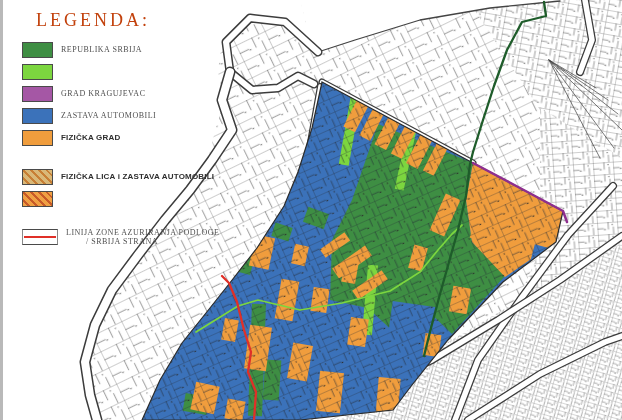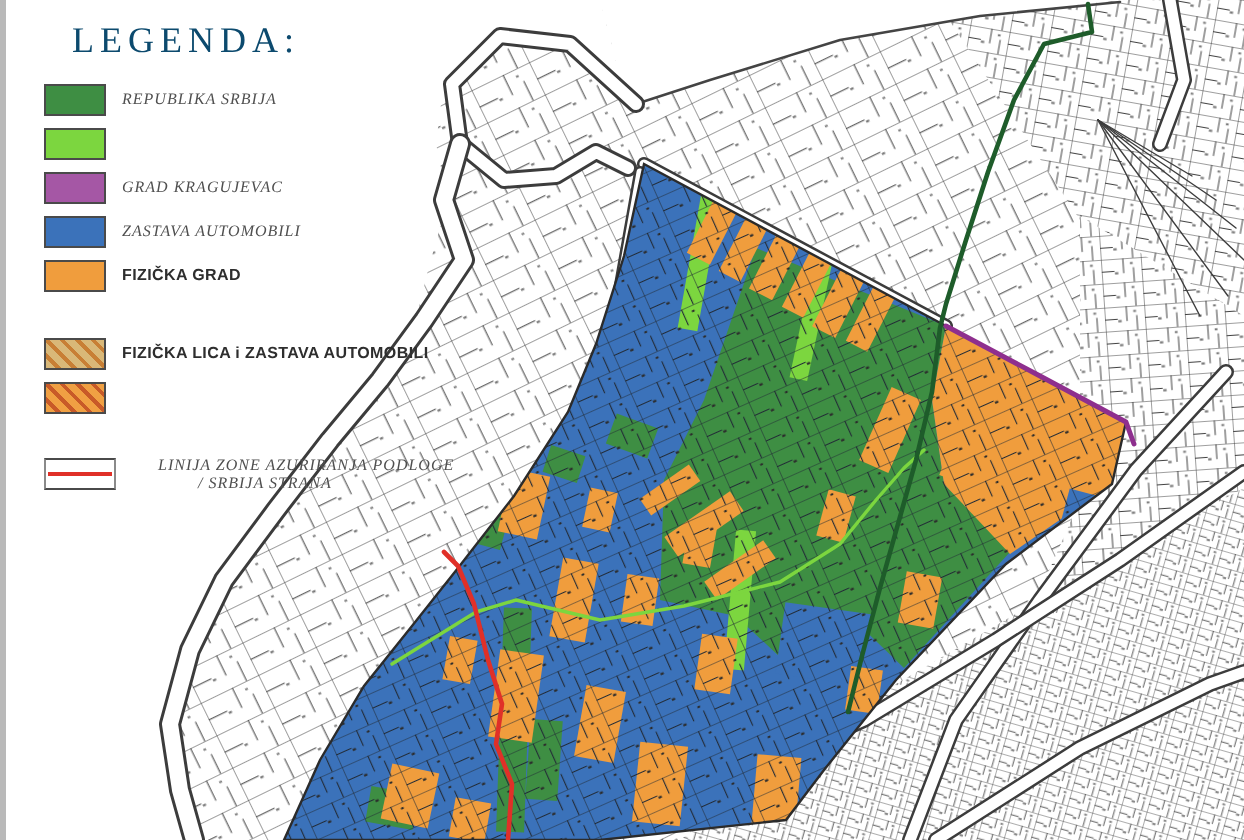--- a/index.html
+++ b/index.html
@@ -2,30 +2,30 @@
 <html><head>
 <meta charset="utf-8">
 <style>
   html,body{margin:0;padding:0;background:#ffffff;}
   .stage{position:relative;width:622px;height:420px;background:#ffffff;overflow:hidden;
          font-family:"Liberation Sans",sans-serif;}
   .page-edge{position:absolute;left:0;top:0;width:3px;height:100%;background:#b9b9b9;}
   svg.map{position:absolute;left:0;top:0;}
   .legend{position:absolute;left:22px;top:6px;width:238px;}
   .legend-title{font-family:"Liberation Serif",serif;font-size:18px;letter-spacing:3px;
-                color:#0c4a6e;margin:4px 0 10px 14px;}
+                color:#c2410c;margin:4px 0 10px 14px;}
   .legend-row{display:flex;align-items:center;margin-bottom:5px;height:17px;}
   .legend-row.gap-lg{margin-top:22px;}
-  .legend-row.gap-xl{margin-top:21px;gap:13px;}
+  .legend-row.gap-xl{margin-top:21px;}
   .swatch{width:31px;height:16px;border:1px solid #4a4a4a;flex:0 0 31px;box-sizing:border-box;}
   .swatch.redline{background:#fff;border:1px solid #8a8a8a;border-top:1.5px solid #4a4a4a;
                   border-bottom:1.5px solid #4a4a4a;position:relative;width:36px;flex-basis:36px;}
   .swatch.redline .rline{position:absolute;left:1px;right:1px;top:50%;margin-top:-1px;height:2px;}
   .lab{margin-left:8px;color:#4a4a4a;}
-  .lab.serif{font-family:"Liberation Serif",serif;font-size:8px;letter-spacing:0.5px;color:#4f4f4f;font-style:italic;}
+  .lab.serif{font-family:"Liberation Serif",serif;font-size:8px;letter-spacing:0.5px;color:#4f4f4f;}
   .lab.bold{font-family:"Liberation Sans",sans-serif;font-weight:700;font-size:8px;
             letter-spacing:0.2px;color:#2e2e2e;}
   .lab .l2{display:block;padding-left:20px;}
 </style>
 </head>
 <body>
 
 <div class="stage">
   <svg class="map" id="mapsvg" width="622" height="420" viewBox="0 0 622 420">
       <defs>

